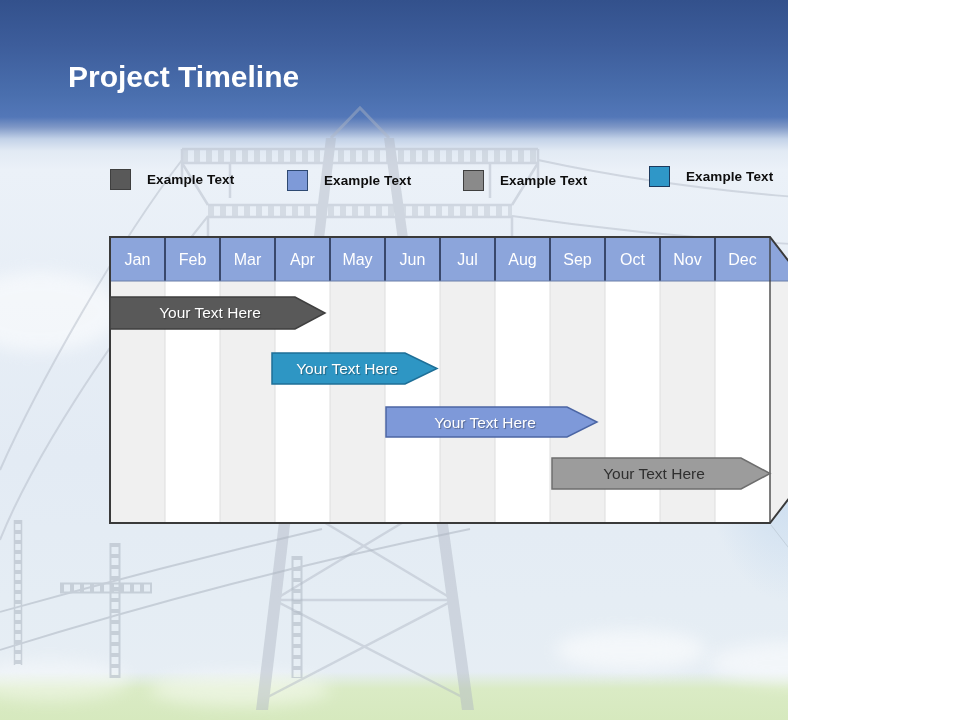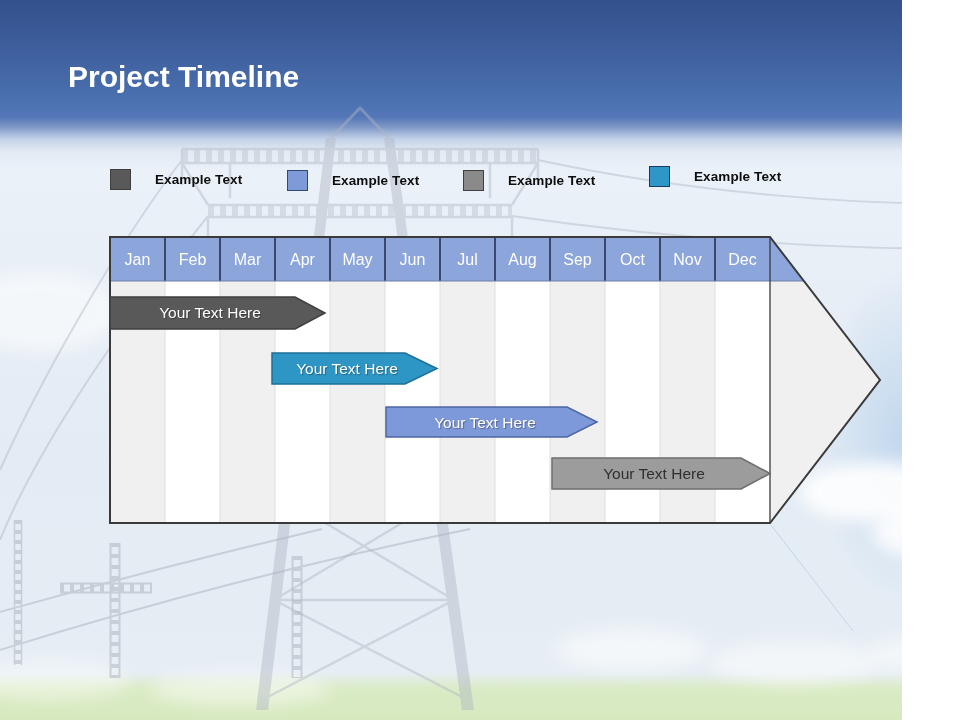--- a/index.html
+++ b/index.html
@@ -1,16 +1,16 @@
 <!DOCTYPE html>
 <html><head>
 <meta charset="utf-8">
 <style>
   html,body{margin:0;padding:0;}
-  .slide{position:relative;width:902px;height:720px;overflow:hidden;
+  .slide{position:relative;width:788px;height:720px;overflow:hidden;
          font-family:"Liberation Sans",sans-serif;background:#3b82f6;}
 
   
   .bg-sky{position:absolute;inset:0;
     background:linear-gradient(180deg,
       #33518C 0px,#3D5D9B 45px,#4A6FAE 95px,#5377B8 117px,
       #7E97C6 127px,#C3D2E8 139px,#E2EAF4 151px,#EBF1F8 170px,
       #E7EEF6 300px,#E3EBF4 460px,#E5EDF4 600px,#E7EEF4 720px);}
   .bg-right-sky{position:absolute;right:0;top:230px;width:200px;height:460px;
     background:radial-gradient(60% 50% at 100% 45%, #C2D8EE 0%, rgba(231,240,248,0) 72%);}
@@ -20,21 +20,21 @@
 
   .pylons{position:absolute;left:0;top:0;pointer-events:none;}
   .pylons path,.pylons line{fill:none;stroke:#AEB6C2;}
 
   
   .title{position:absolute;left:68px;top:60px;color:#FFFFFF;font-size:30px;
          display:flex;gap:9px;white-space:nowrap;}
   .title-bold{font-weight:700;}
 
   
-  .legend-item{position:absolute;display:flex;align-items:center;gap:24px;justify-content:space-between;}
+  .legend-item{position:absolute;display:flex;align-items:center;gap:16px;justify-content:space-between;}
   .swatch{width:21px;height:21px;border:1.5px solid #333;box-sizing:border-box;}
   .legend-label{font-size:13.5px;font-weight:700;color:#0E0E0E;letter-spacing:.1px;}
 
   
   .timeline{position:absolute;left:0;top:0;}
   .timeline text{font-family:"Liberation Sans",sans-serif;}
   .month-label{font-size:16px;fill:#FFFFFF;}
   .bar-label{font-size:15.5px;text-shadow:1px 1px 1px rgba(0,0,0,.35);}
   .bar-label-dark{text-shadow:none;}
 </style>

